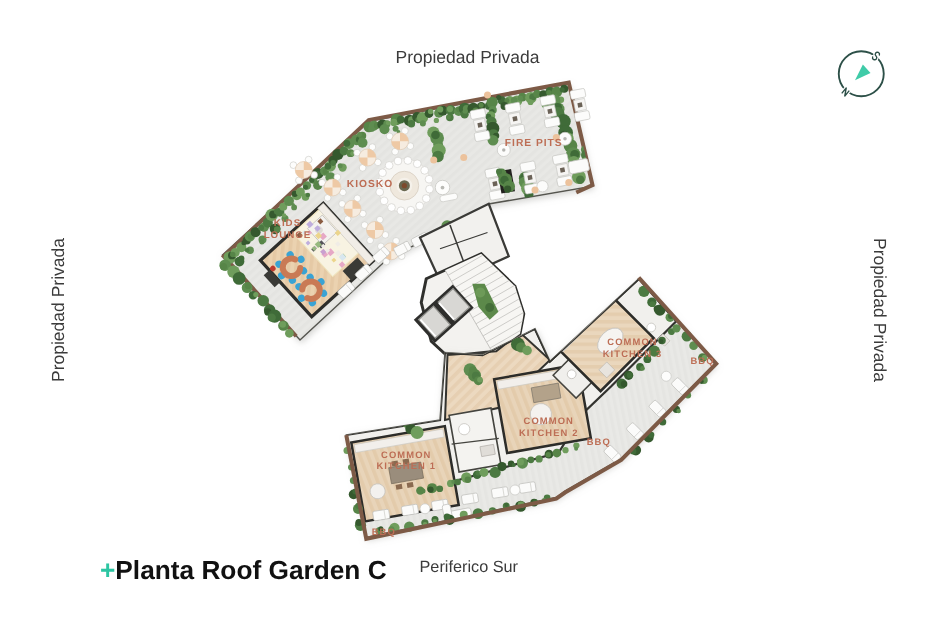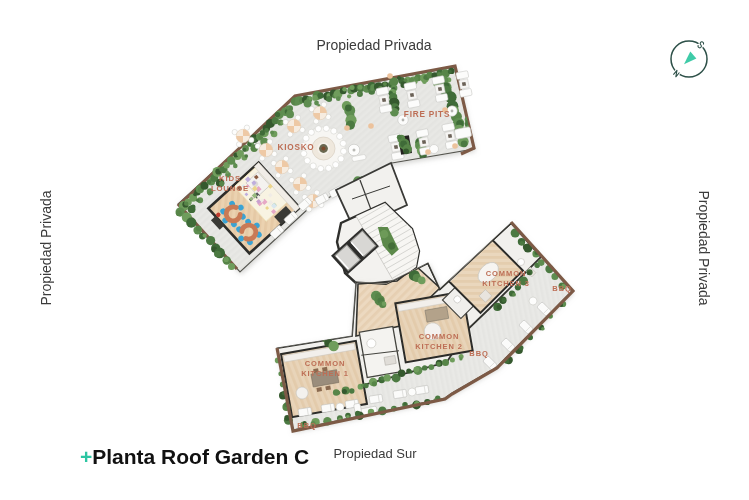--- a/index.html
+++ b/index.html
@@ -876,21 +876,21 @@
 
 <text x="562" y="291" fill="#bd6e55" font-size="7.5" font-weight="bold" letter-spacing="0.9" text-anchor="middle">BBQ</text>
 </svg></div>
 
 <div class="lab" style="left:374px;top:45px;transform:translate(-50%,-50%);">Propiedad Privada</div>
 
 <div class="lab" style="left:46px;top:248px;transform:translate(-50%,-50%) rotate(-90deg);">Propiedad Privada</div>
 
 <div class="lab" style="left:704px;top:248px;transform:translate(-50%,-50%) rotate(90deg);">Propiedad Privada</div>
 
-<div class="lab" style="left:375px;top:453px;transform:translate(-50%,-50%);font-size:13px;">Propiedad Sur</div>
+<div class="lab" style="left:375px;top:453px;transform:translate(-50%,-50%);font-size:13px;">Periferico Sur</div>
 
 <div style="position:absolute;left:37px;top:445px;font-size:21px;font-weight:bold;color:#111111;margin-left:43px;">
 <span style="color:#2cc5a2;">+</span>Planta Roof Garden C</div>
 
 <svg style="position:absolute;left:669px;top:39px;" width="42" height="42" viewBox="0 0 42 42">
 <circle cx="20" cy="20" r="18" fill="none" stroke="#2d5048" stroke-width="1.5"></circle>
 <path d="M 21.3 12.6 L 27.4 19.4 L 15 25.2 Z" fill="#3fcba8"></path>
 <g transform="translate(31.8,5.8) rotate(40)">
 <path d="M 1.6 -2.3 A 1.7 1.7 0 1 0 0 0 A 1.7 1.7 0 1 1 -1.6 2.3" fill="none" stroke="#ffffff" stroke-width="3" stroke-linecap="round"></path>
 <path d="M 1.6 -2.3 A 1.7 1.7 0 1 0 0 0 A 1.7 1.7 0 1 1 -1.6 2.3" fill="none" stroke="#2d5048" stroke-width="1.1" stroke-linecap="round"></path>

